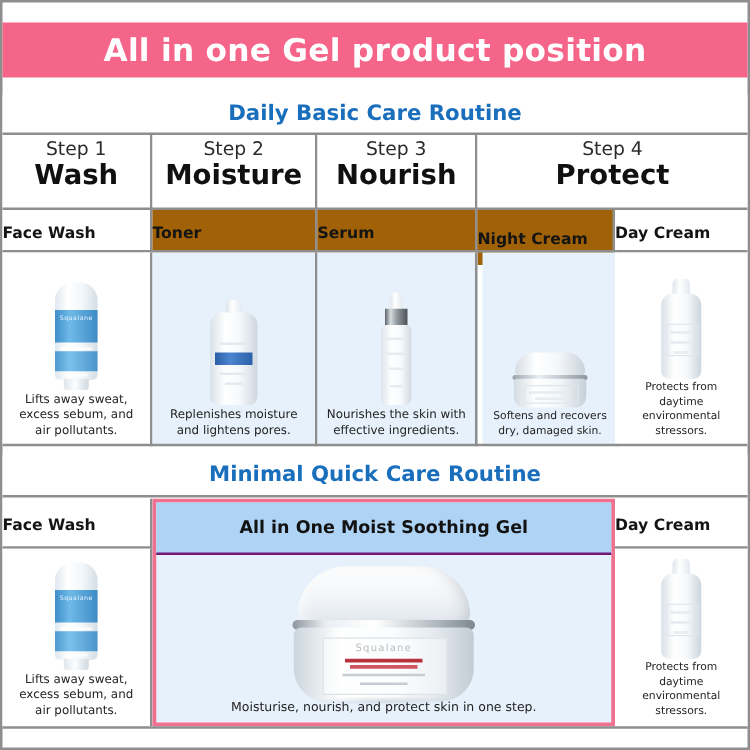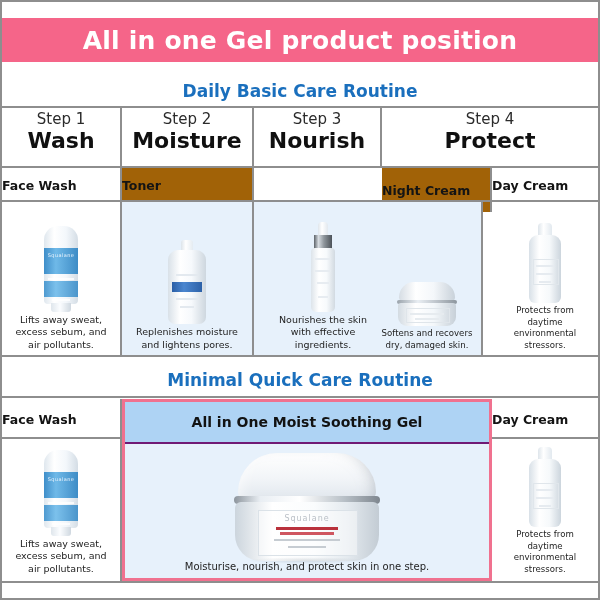--- a/index.html
+++ b/index.html
@@ -315,20 +315,23 @@
     <span class="step-name">Protect</span>
   </div>
   <div class="hrule" style="top:164px;"></div>
 
   <div class="cell prod-name plain" style="left:0px;top:166px;width:120px;height:34px;">
     <span>Face Wash</span>
   </div>
   <div class="cell prod-name hl" style="left:120px;top:166px;width:132px;height:34px;">
     <span>Toner</span>
   </div>
+  <div class="cell prod-name hl" style="left:252px;top:166px;width:128px;height:34px;">
+    <span>Serum</span>
+  </div>
   <div class="cell prod-name hl" style="left:380px;top:166px;width:110px;height:44px;">
     <span>Night Cream</span>
   </div>
   <div class="cell prod-name last plain" style="left:490px;top:166px;width:106px;height:34px;">
     <span>Day Cream</span>
   </div>
   <div class="hrule" style="top:198px;"></div>
 
   <div class="cell prod-body plain" style="left:0px;top:200px;width:120px;height:155px;">
     <div class="img-slot">
@@ -352,36 +355,36 @@
         <span class="body"></span>
         <span class="ln" style="top:34px;"></span>
         <span class="label"></span>
         <span class="ln" style="top:58px;"></span>
         <span class="ln" style="top:66px;width:14px;left:12px;"></span>
       </div>
     </div>
     <div class="caption">Replenishes moisture and lightens pores.</div>
   </div>
 
-  <div class="cell prod-body hl" style="left:252px;top:200px;width:128px;height:155px;padding-left:12px;">
+  <div class="cell prod-body hl" style="left:252px;top:200px;width:128px;height:155px;">
     <div class="img-slot">
       <div class="art art-serum">
         <span class="pump"></span>
         <span class="collar"></span>
         <span class="body"></span>
         <span class="ln" style="top:36px;"></span>
         <span class="ln" style="top:48px;"></span>
         <span class="ln" style="top:60px;width:12px;left:7px;"></span>
         <span class="ln" style="top:74px;width:10px;left:8px;"></span>
       </div>
     </div>
     <div class="caption">Nourishes the skin with effective ingredients.</div>
   </div>
 
-  <div class="cell prod-body hl" style="left:371px;top:200px;width:110px;height:155px;">
+  <div class="cell prod-body hl" style="left:384px;top:200px;width:110px;height:155px;">
     <div class="img-slot">
       <div class="art art-jar">
         <span class="lid"></span>
         <span class="rim"></span>
         <span class="base"></span>
         <span class="lbl"></span>
         <span class="ln" style="top:31px;"></span>
         <span class="ln" style="top:36px;width:24px;left:18px;"></span>
       </div>
     </div>

